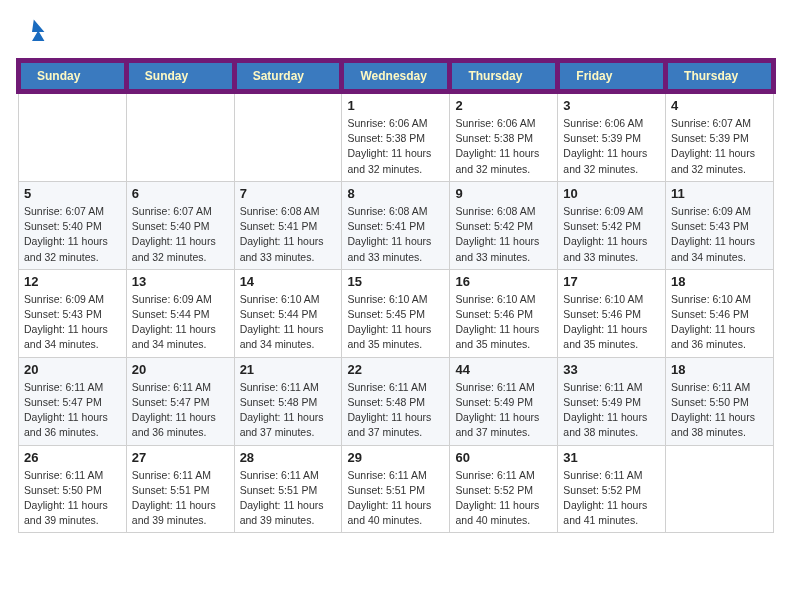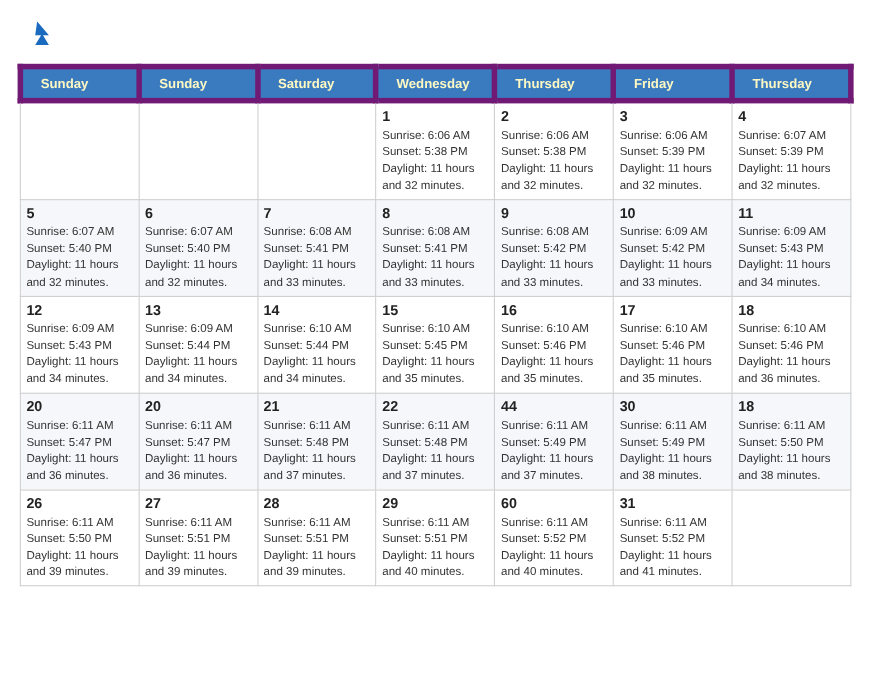--- a/index.html
+++ b/index.html
@@ -213,21 +213,21 @@
         </td>
         <td>
           <div class="day-num">22</div>
           <div class="day-info">Sunrise: 6:11 AM<br>Sunset: 5:48 PM<br>Daylight: 11 hours and 37 minutes.</div>
         </td>
         <td>
           <div class="day-num">44</div>
           <div class="day-info">Sunrise: 6:11 AM<br>Sunset: 5:49 PM<br>Daylight: 11 hours and 37 minutes.</div>
         </td>
         <td>
-          <div class="day-num">30</div>
+          <div class="day-num">33</div>
           <div class="day-info">Sunrise: 6:11 AM<br>Sunset: 5:49 PM<br>Daylight: 11 hours and 38 minutes.</div>
         </td>
         <td>
           <div class="day-num">18</div>
           <div class="day-info">Sunrise: 6:11 AM<br>Sunset: 5:50 PM<br>Daylight: 11 hours and 38 minutes.</div>
         </td>
       </tr>
       <tr>
         <td>
           <div class="day-num">26</div>

